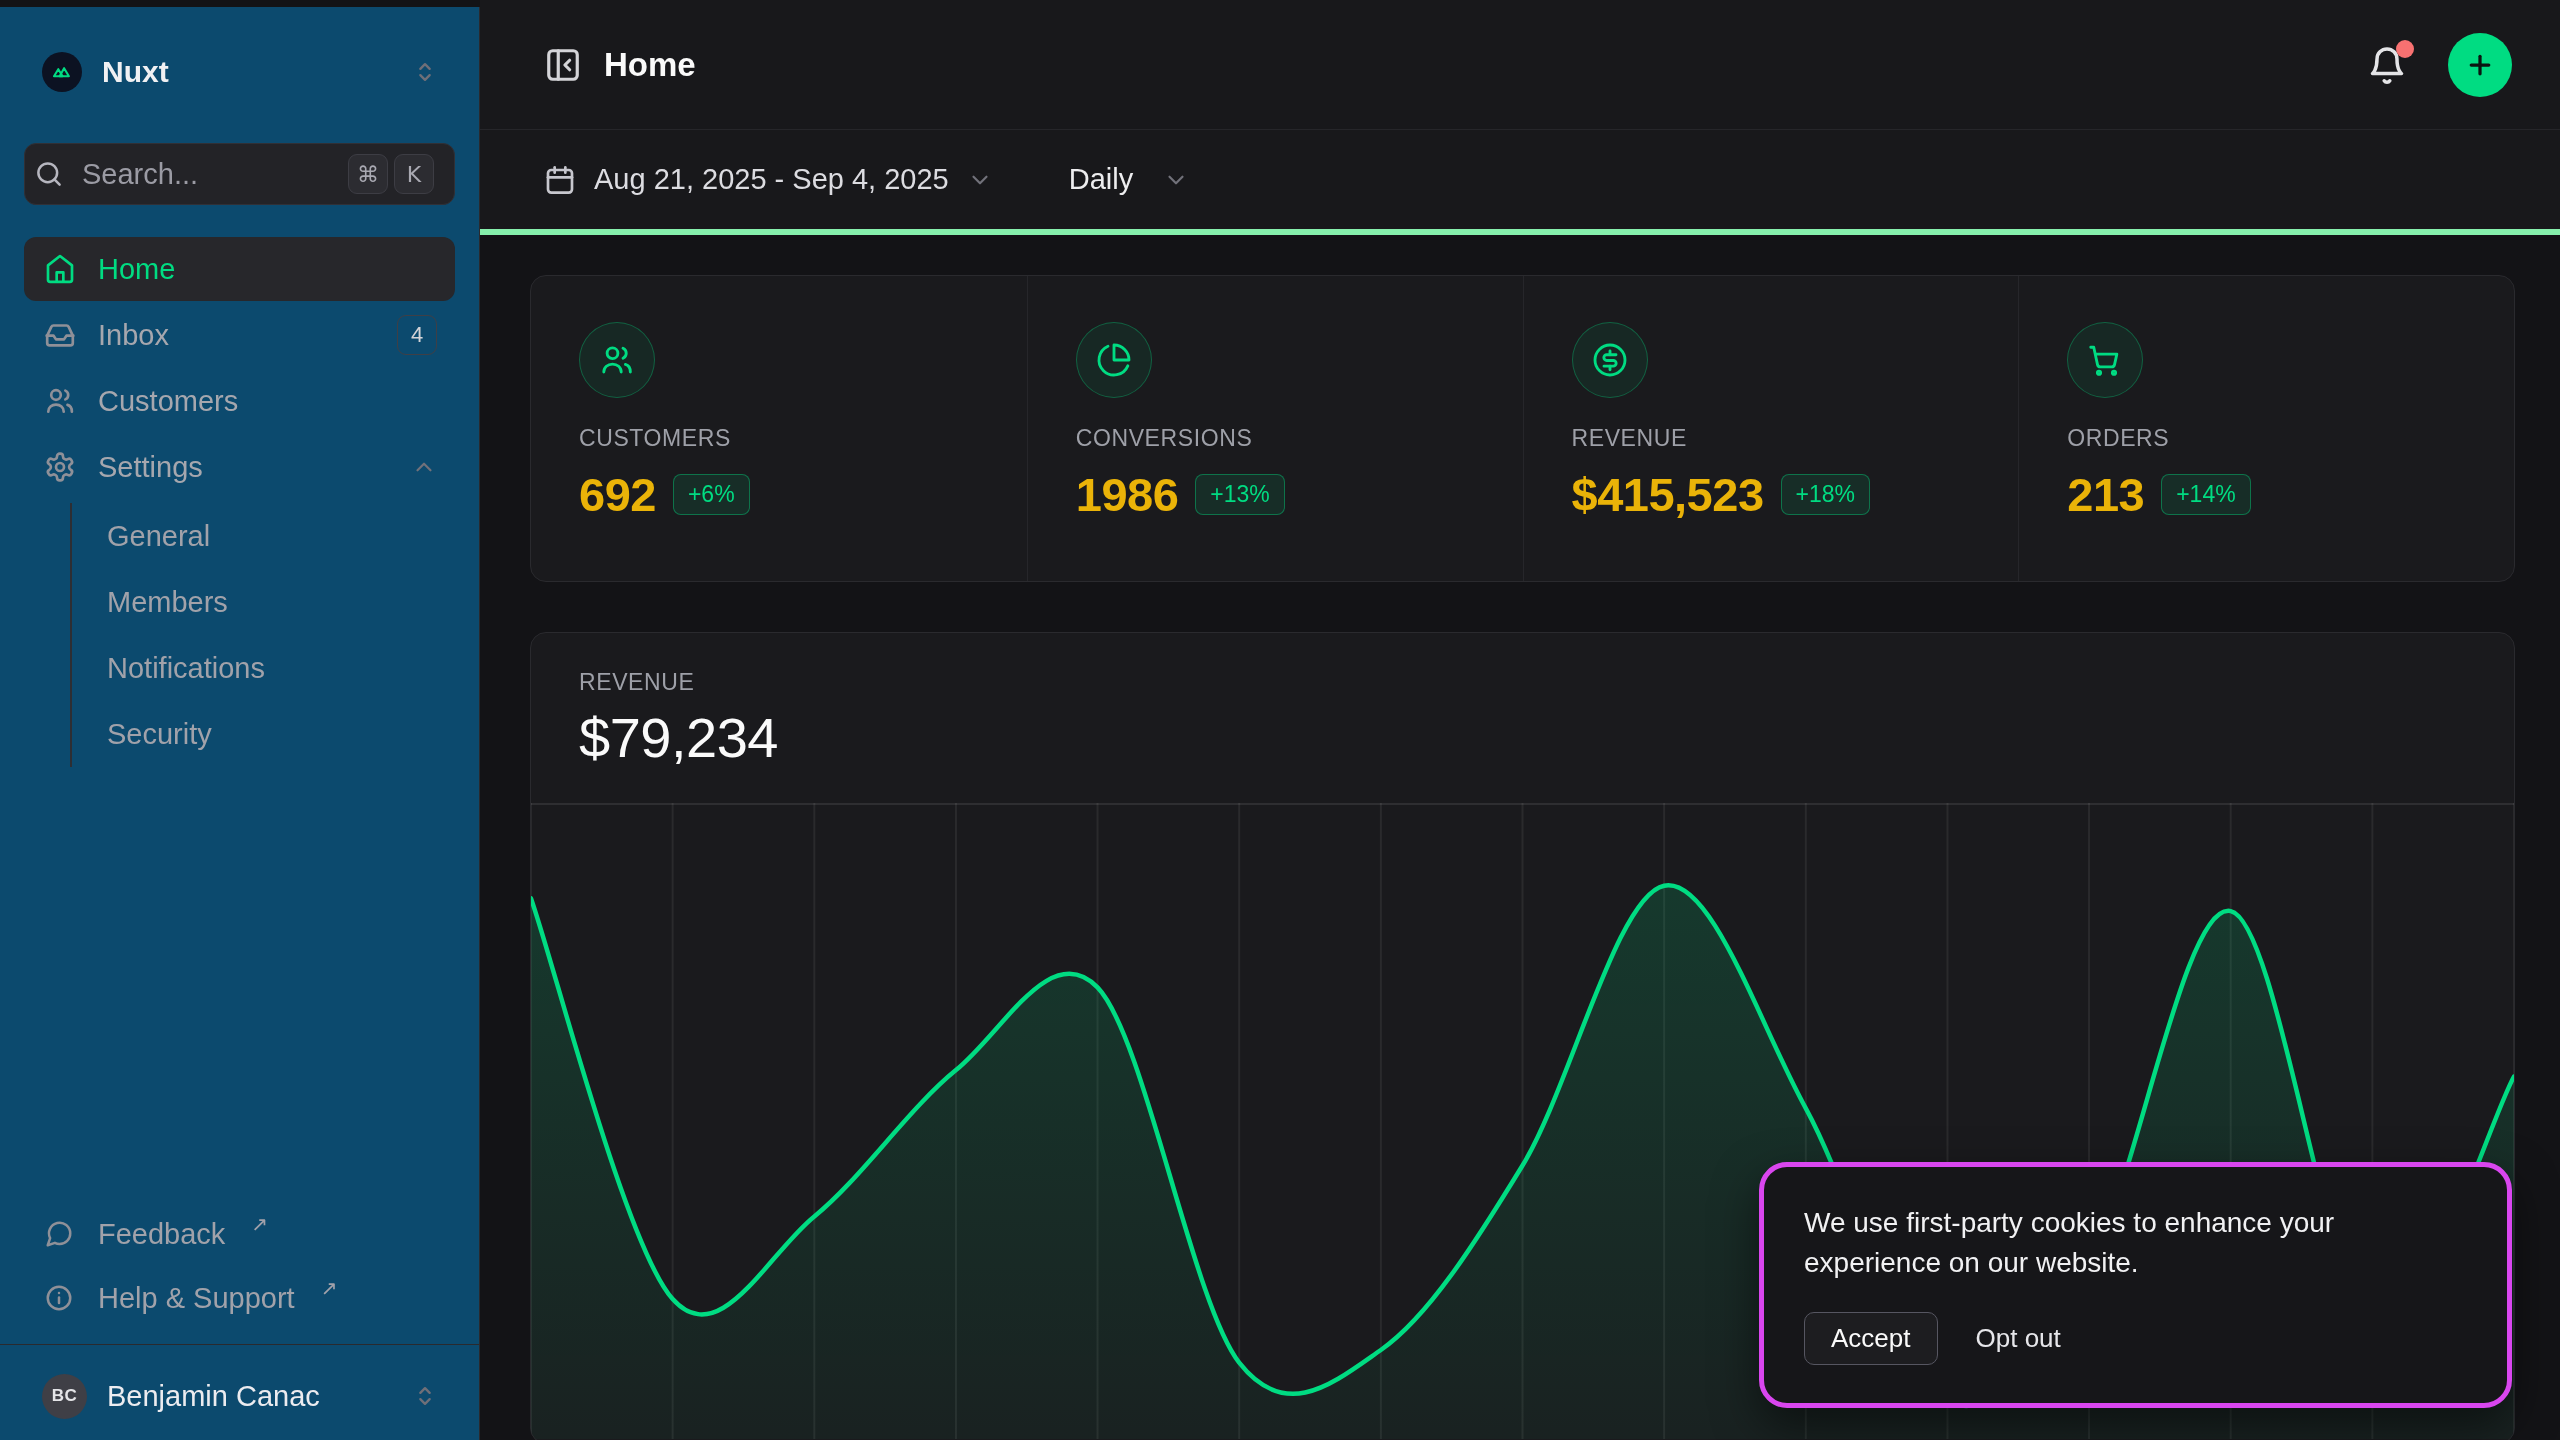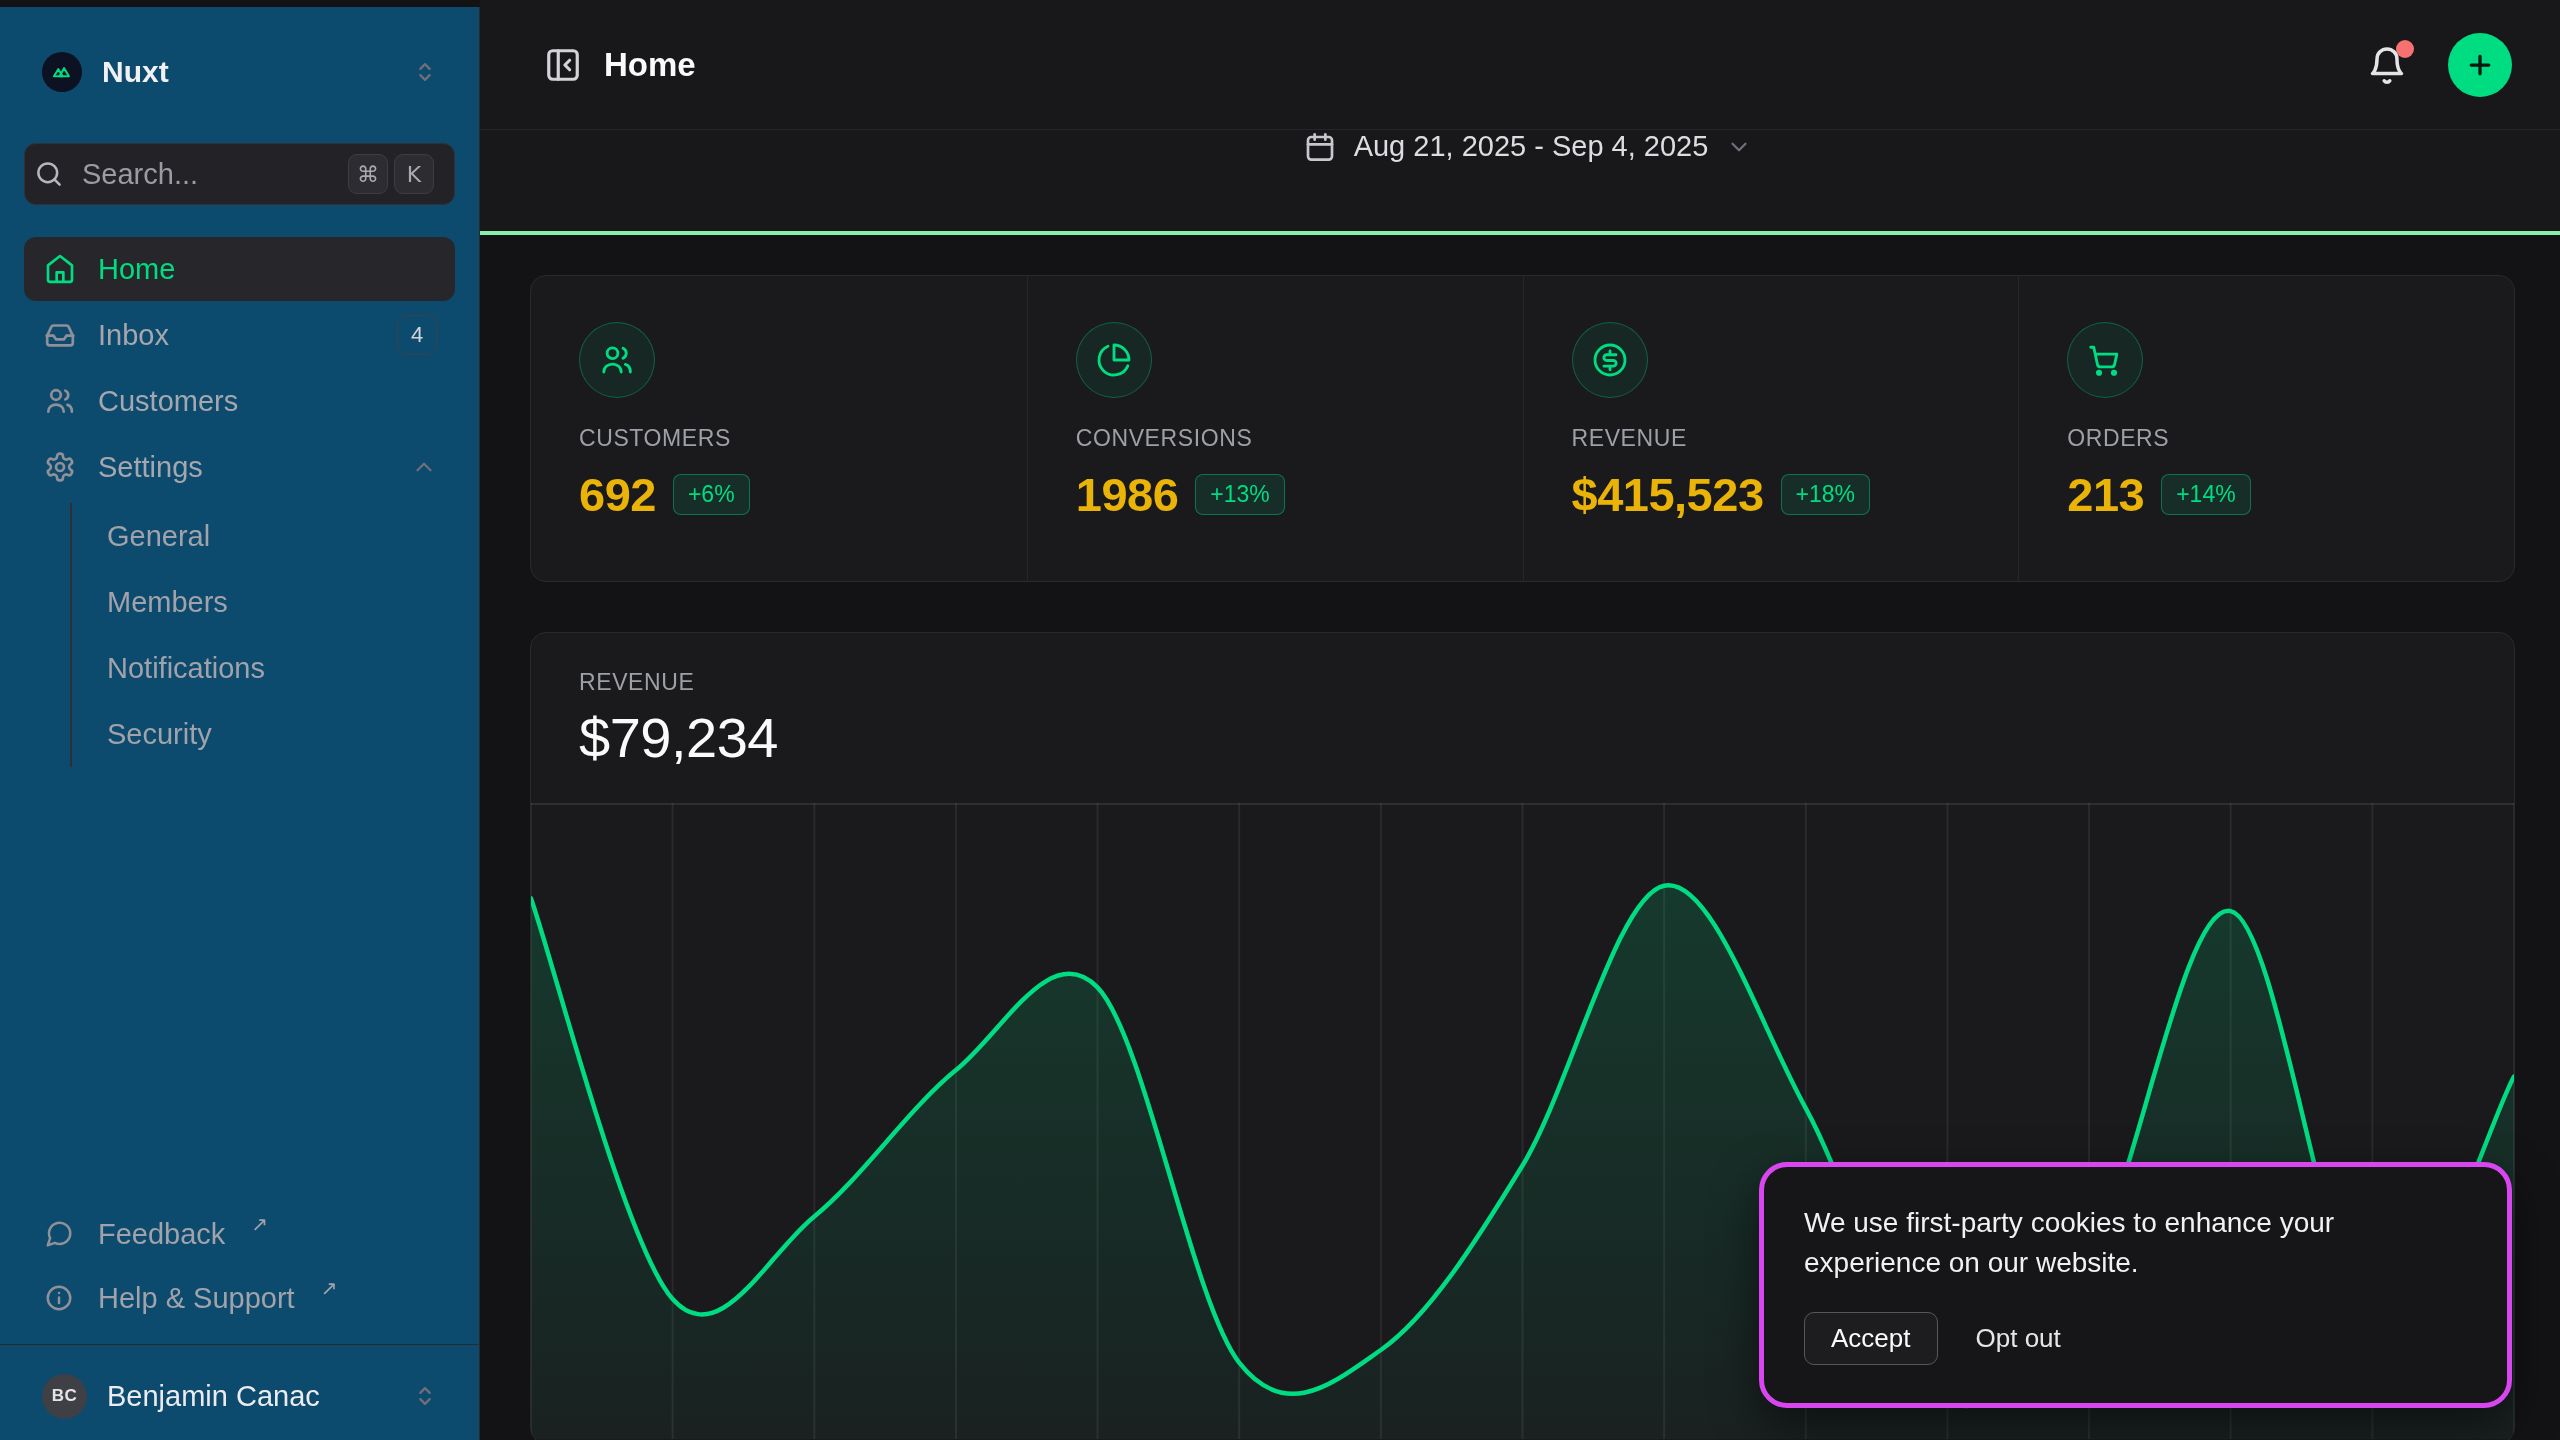--- a/index.html
+++ b/index.html
@@ -55,22 +55,22 @@
             display:flex; align-items:center; padding:0 48px 0 64px; }
   .topbar-left { display:flex; align-items:center; gap:22px; }
   .panel-btn { color:#d4d4d8; cursor:pointer; display:flex; }
   .page-title { font-size:33px; font-weight:700; color:#fafafa; }
   .topbar-right { margin-left:auto; display:flex; align-items:center; gap:34px; }
   .bell-btn { position:relative; color:#e4e4e7; cursor:pointer; display:flex; padding:6px; }
   .bell-dot { position:absolute; top:2px; right:0px; width:18px; height:18px; border-radius:50%; background:#f87171; }
   .plus-btn { width:64px; height:64px; border-radius:50%; background:#00dc82; border:none; cursor:pointer;
               display:flex; align-items:center; justify-content:center; color:#0b1511; }
 
-  .toolbar { height:105px; background:#18181b; border-bottom:4px solid #86efac; flex-shrink:0;
-             display:flex; align-items:center; padding:0 48px 0 64px; gap:76px;flex-direction:column; }
+  .toolbar { height:105px; background:#18181b; border-bottom:6px solid #86efac; flex-shrink:0;
+             display:flex; align-items:center; padding:0 48px 0 64px; gap:76px; }
   .date-btn { display:flex; align-items:center; gap:18px; cursor:pointer; }
   .date-btn .cal { color:#c7c7ce; display:flex; }
   .date-text { font-size:29px; color:#dcdce1; }
   .chev { color:#71717a; display:flex; }
   .gran-btn { display:flex; align-items:center; gap:30px; cursor:pointer;justify-content:space-between; }
   .gran-text { font-size:29px; color:#ededef; }
 
   .content { flex:1; background:#131316; padding:40px 45px 0 50px; position:relative; overflow:hidden; }
 
   

